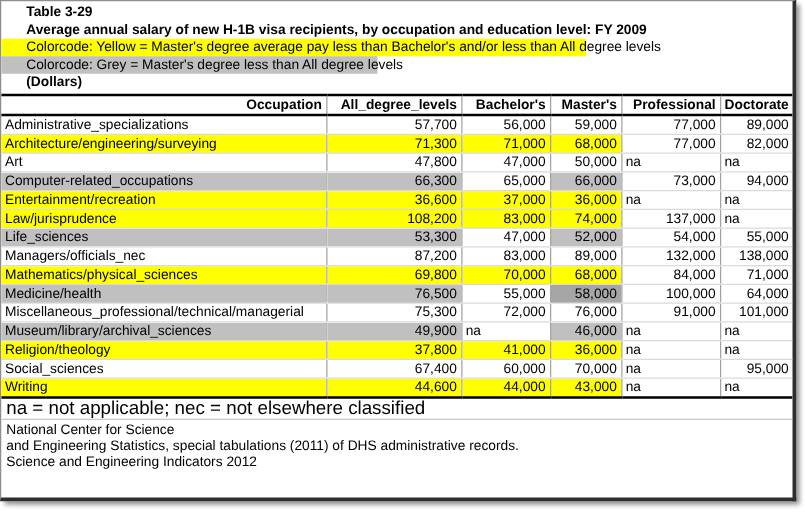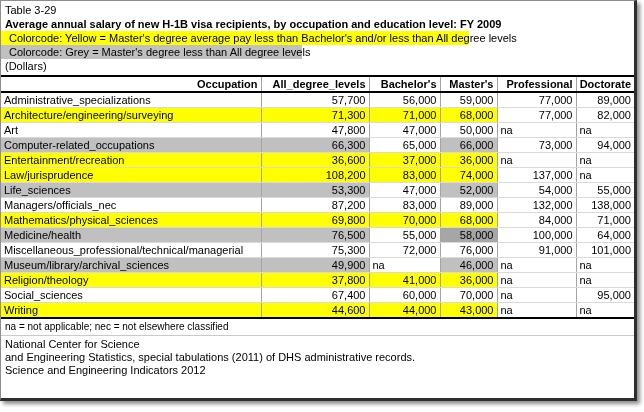--- a/index.html
+++ b/index.html
@@ -12,23 +12,23 @@
     background:#fff;
     border-top:1px solid #8e8e8e;
     border-left:1px solid #8e8e8e;
     border-right:3px solid #2e2e2e;
     border-bottom:3px solid #2e2e2e;
     box-shadow: 3px 3px 4px rgba(0,0,0,0.45);
     overflow:hidden;
   }
 
   .hline { font-size:11px; line-height:14px; white-space:nowrap; color:#000; }
-  .hline .pad { padding-left:4px; }
+  .hline .pad { padding-left:20px;font-weight:bold; }
   .title-line { font-weight:bold; }
-  .legend-bar { display:inline-block; padding-left:8px; }
+  .legend-bar { display:inline-block; padding-left:20px; }
   .legend-yellow { background:var(--c-yellow,#FFFF00); width:468px; }
   .legend-grey   { background:var(--c-grey,#C0C0C0);  width:301px; }
 
   table.salary {
     margin-top:2px;
     border-collapse:collapse;
     table-layout:fixed;
     width:633px;
     font-size:11px;
   }
@@ -54,21 +54,21 @@
   table.salary th + th, table.salary td + td { border-left:1px solid #a4a4a4; }
   table.salary tbody tr:last-child td { border-bottom:2px solid #000; }
 
   td.num { text-align:right; }
   td.na  { text-align:left; }
   td.hl-yellow   { background:var(--c-yellow,#FFFF00); }
   td.hl-grey     { background:var(--c-grey,#C0C0C0);margin-top:16px; }
   td.hl-darkgrey { background:var(--c-darkgrey,#A6A6A6); }
 
   .na-note {
-    font-size:10px; line-height:14px;
+    font-size:15px; line-height:14px;
     padding:1px 13px 1px 4px;
     border-bottom:1px solid #c9c9c9;
     white-space:nowrap;
   }
   .source-note {
     font-size:11px; line-height:13px;
     padding:2px 0 0 4px;
   }
   .source-note div { white-space:nowrap; }
 </style>

